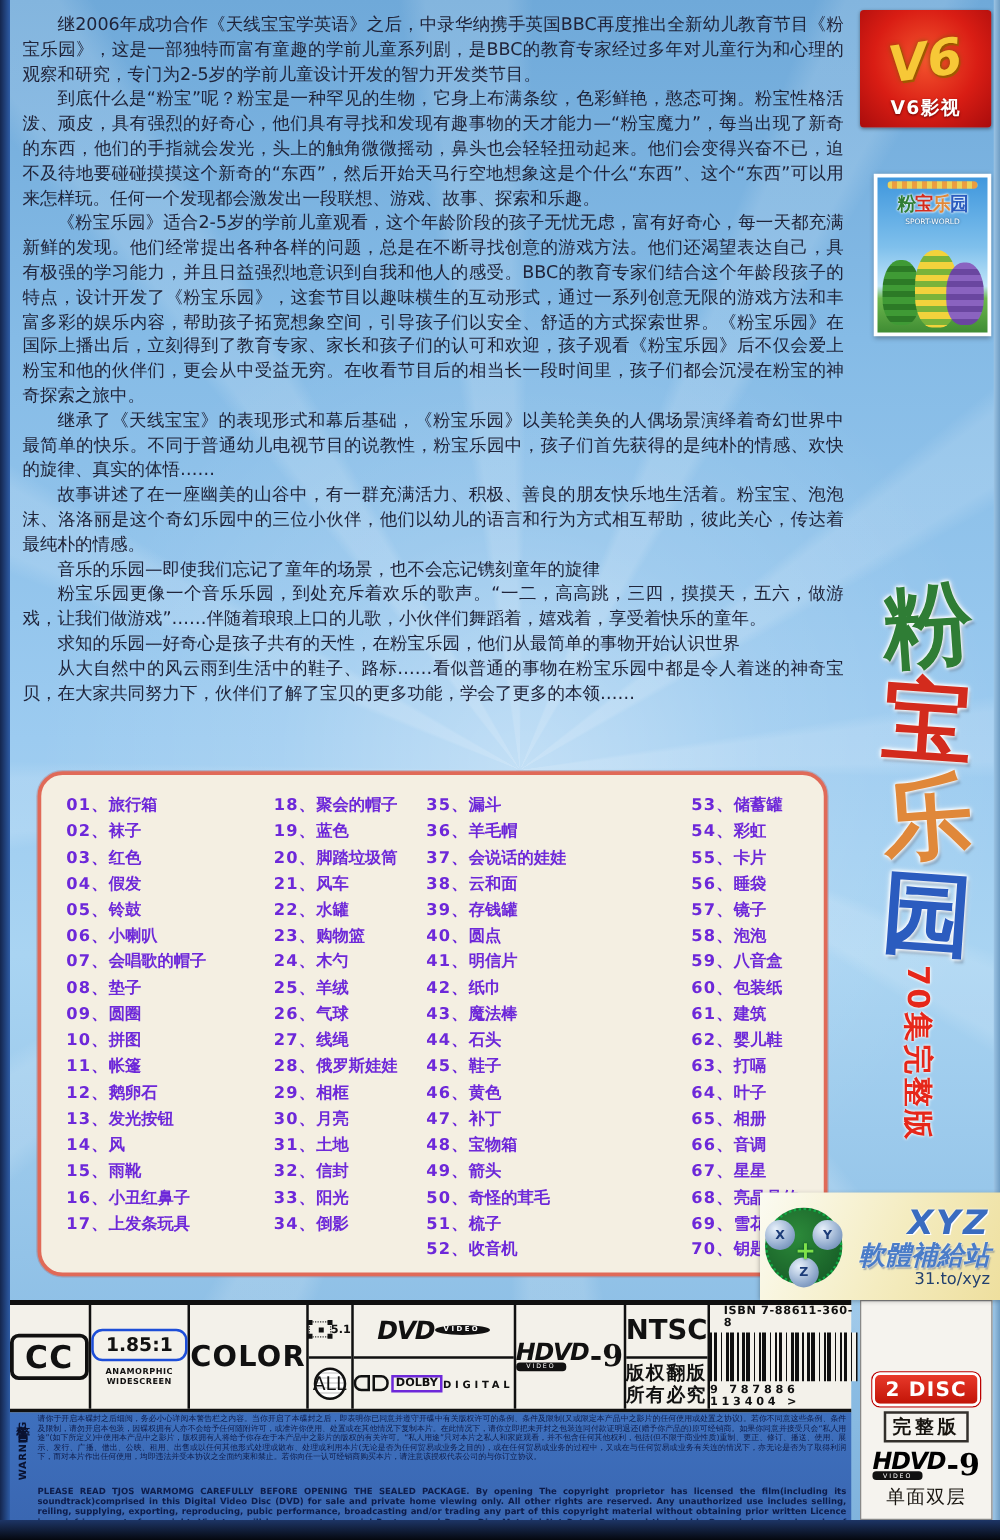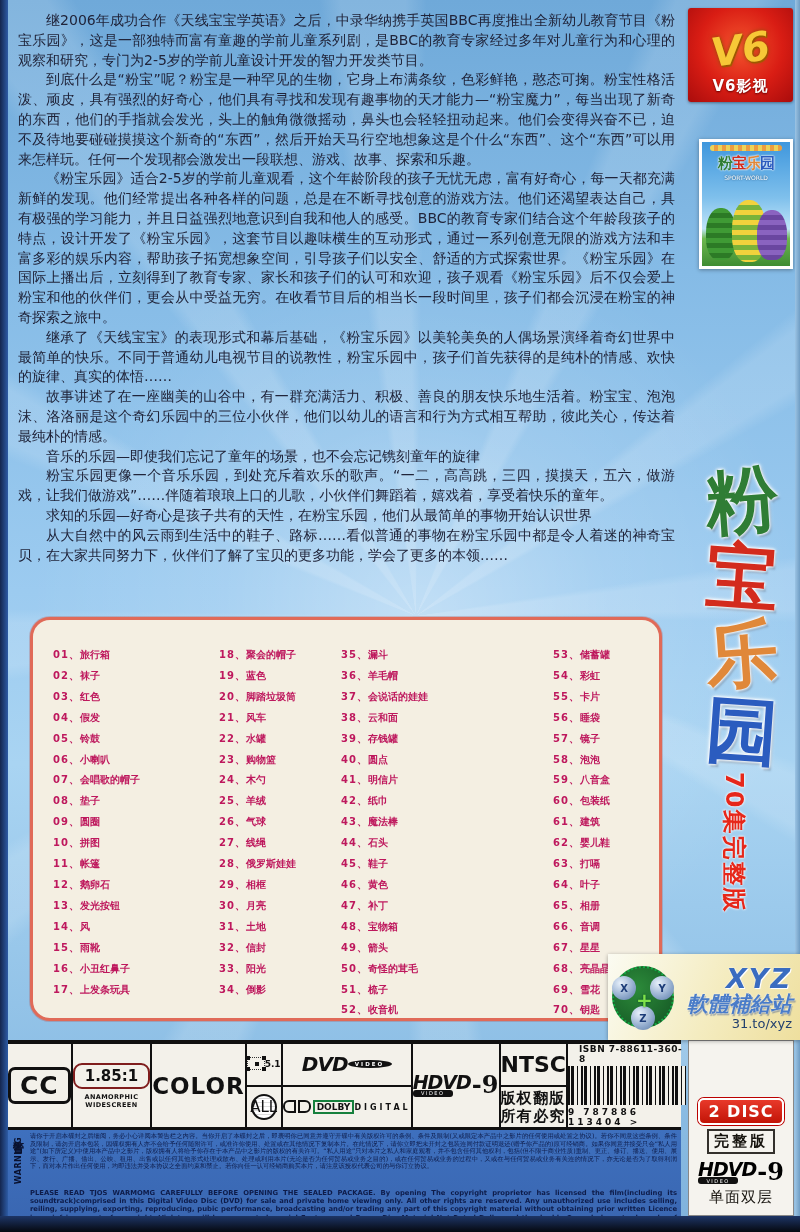--- a/index.html
+++ b/index.html
@@ -21,21 +21,21 @@
 
   
   .synopsis { position:absolute; left:18px; top:11px; width:657px; color:#20243a;
     font-size:14px; line-height:19.8px; text-align:justify; font-weight:500; }
   .synopsis p { text-indent:2em; }
 
   
   .listbox { position:absolute; left:30px; top:617px; width:632px; height:404px;
     background:#f4efe2; border:3px solid #e06a58; border-radius:20px;
     padding:15px 8px 8px 20px; display:flex; box-shadow:0 0 0 1px rgba(180,60,50,.25); }
-  .epcol { color:#be185d; font-weight:bold; font-size:10px; line-height:20.9px; white-space:nowrap;margin-top:10px; }
+  .epcol { color:#6d28d9; font-weight:bold; font-size:13px; line-height:20.9px; white-space:nowrap; }
   .epcol.c1 { width:166px; } .epcol.c2 { width:122px; } .epcol.c3 { width:212px; } .epcol.c4 { flex:1; }
   .ep-n { letter-spacing:1px; }
 
   
   .v6box { position:absolute; left:688px; top:8px; width:105px; height:94px; border-radius:3px;
     background:radial-gradient(circle at 50% 42%, #f4552e 0%, #d91d14 55%, #a90c0c 100%);
     display:flex; flex-direction:column; align-items:center; justify-content:flex-end; padding-bottom:6px;
     box-shadow:0 1px 3px rgba(0,0,0,.4); }
   .v6mark { font-style:italic; font-weight:900; font-size:40px; line-height:40px; color:#f7c837;
     text-shadow:0 0 4px #8a4b00, 1px 2px 0 #a85f00; transform:rotate(-8deg); margin-bottom:8px; }
@@ -82,41 +82,41 @@
   .wm-name { font-style:italic; font-weight:900; font-size:21px; color:#4a7cc8;
     text-shadow:0 0 2px #fff,1px 2px 1px rgba(30,60,120,.4); margin-top:2px; }
   .wm-url { font-size:13px; color:#23406e; margin-top:2px; }
 
   
   .specbar { position:absolute; left:8px; top:1040px; width:673px; height:90px; background:#f3f1ea;
     border-top:4px solid #101010; border-bottom:3px solid #101010; display:flex; color:#111; }
   .cell { border-right:2px solid #101010; display:flex; flex-direction:column; align-items:center; justify-content:center; }
   .cell:last-child { border-right:none; }
   .cc-badge { border:3px solid #101010; border-radius:7px; padding:1px 9px; font-weight:900; font-size:25px; letter-spacing:1px; }
-  .ar-badge { border:2px solid #7f1d1d; border-radius:9px; padding:2px 10px; font-weight:bold; font-size:15px;text-align:right; }
+  .ar-badge { border:2px solid #1d4ed8; border-radius:9px; padding:2px 10px; font-weight:bold; font-size:15px;text-align:right; }
   .ar-sub { font-size:6.5px; font-weight:bold; margin-top:4px; text-align:center; letter-spacing:.4px; }
   .color-label { font-weight:900; font-size:23px; letter-spacing:1px; }
   .tworow { justify-content:stretch; padding:0; }
   .rrow { flex:1; width:100%; display:flex; flex-direction:row; align-items:center; justify-content:center; }
   .rrow + .rrow { border-top:2px solid #101010; }
   .dots51 { width:18px; height:13px; border:1px dotted #333; position:relative; margin-bottom:1px; }
   .dots51 i { position:absolute; width:4px; height:4px; background:#111; }
   .dots51 i:nth-child(1){left:-2px;top:-2px;} .dots51 i:nth-child(2){right:-2px;top:-2px;}
   .dots51 i:nth-child(3){left:-2px;bottom:-2px;} .dots51 i:nth-child(4){right:-2px;bottom:-2px;}
   .dots51 i:nth-child(5){left:7px;top:4px;}
   .s51 { font-size:9px; font-weight:bold; }
   .region { width:26px; height:26px; border:2px solid #111; border-radius:50%; display:flex; align-items:center; justify-content:center;
     font-size:15px; font-weight:400; background:repeating-linear-gradient(0deg,#fff 0 3px,#ddd 3px 4px); }
   .dvdlogo { font-style:italic; font-weight:900; font-size:20px; line-height:16px; letter-spacing:-1px; }
   .dvdell { width:44px; height:8px; border-radius:50%; background:#111; color:#fff; font-size:5.5px; font-weight:bold;
     display:flex; align-items:center; justify-content:center; letter-spacing:2px; }
   .dolby { display:flex; align-items:center; gap:2px; }
   .dd { width:13px; height:13px; border:2px solid #111; border-radius:6px 0 0 6px; }
   .dd.r { border-radius:0 6px 6px 0; }
-  .dolby-word { border:2px solid #15803d; font-size:9px; font-weight:900; padding:0 2px; }
+  .dolby-word { border:2px solid #6d28d9; font-size:9px; font-weight:900; padding:0 2px; }
   .dolby-sub { font-size:8px; letter-spacing:3px; font-weight:bold; margin-top:1px; }
   .hdvd-it { font-style:italic; font-weight:900; font-size:19px; line-height:15px; letter-spacing:-1px; }
   .hdvd-bar { width:40px; height:7px; background:#111; color:#fff; font-size:5px; letter-spacing:1.5px;
     display:flex; align-items:center; justify-content:center; border-radius:3px; }
   .hdvd-9 { font-family:"DejaVu Serif","Liberation Serif",serif; font-weight:bold; font-size:24px; line-height:20px; }
   .ntsc { font-weight:900; font-size:22px; }
   .cr { font-weight:900; font-size:15px; line-height:18px; letter-spacing:1px; }
   .isbn { font-size:9px; font-weight:bold; letter-spacing:.5px;padding-left:11px; }
   .bars { width:118px; height:46px; margin:2px 0;
     background:repeating-linear-gradient(90deg,#101010 0 2px,#f3f1ea 2px 3px,#101010 3px 6px,#f3f1ea 6px 9px,#101010 9px 10px,#f3f1ea 10px 13px); }

